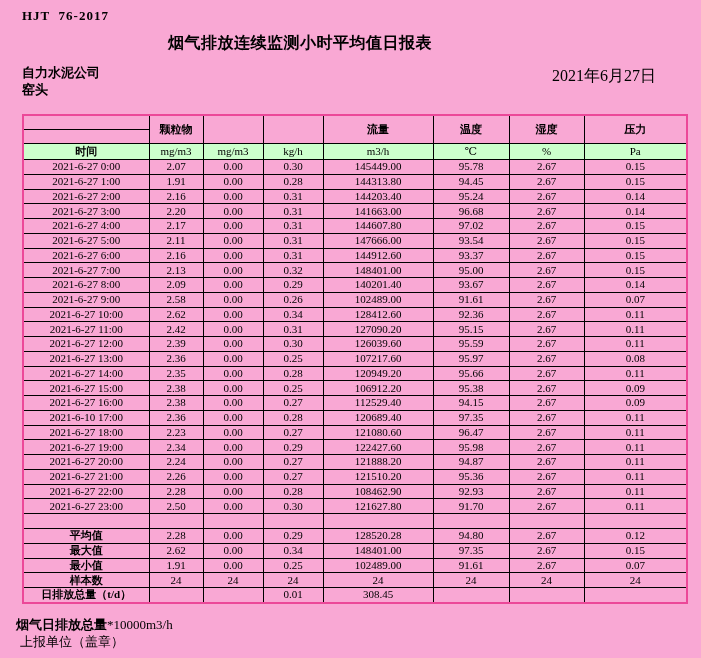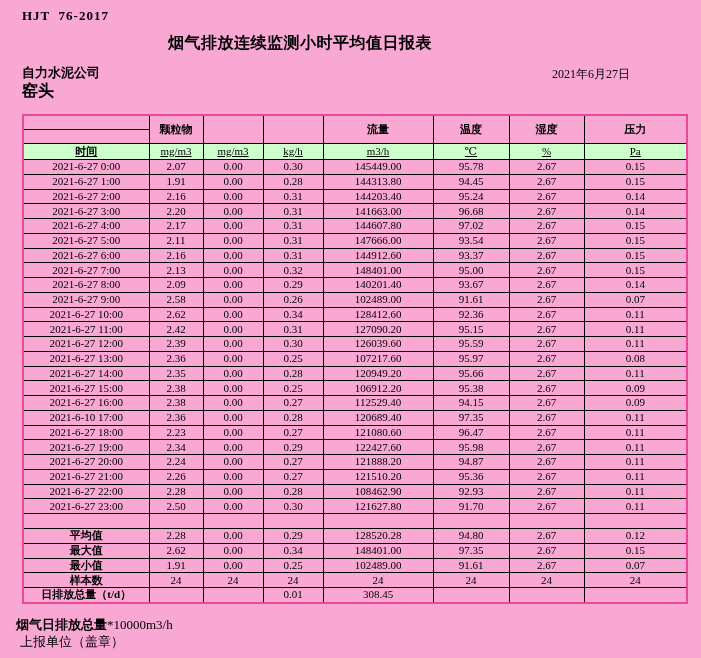--- a/index.html
+++ b/index.html
@@ -4,36 +4,36 @@
 <style>
   html,body{margin:0;padding:0;background:#fff;}
   #page{
     position:relative;width:701px;height:658px;background:#f9a8d4;
     font-family:"Liberation Serif","DejaVu Serif",serif;color:#000;overflow:hidden;
   }
   .abs{position:absolute;}
   #standard-code{left:22px;top:8px;font-size:13px;font-weight:bold;white-space:pre;letter-spacing:1px;}
   #report-title{left:136px;top:33px;font-size:16px;font-weight:bold;letter-spacing:0.5px;margin-left:32px;}
   #company-name{left:22px;top:64px;font-size:13px;font-weight:bold;text-align:center;}
-  #monitor-point{left:22px;top:81px;font-size:16px;font-weight:bold;}
-  #report-date{left:552px;top:66px;font-size:12px;}
+  #monitor-point{left:22px;top:81px;font-size:13px;font-weight:bold;}
+  #report-date{left:552px;top:66px;font-size:16px;}
 
   #report-table{
     position:absolute;left:22px;top:114px;
     border-collapse:collapse;table-layout:fixed;
     border:2px solid #ec4899;
   }
   #report-table td{
     border:1px solid #000;
     text-align:center;vertical-align:middle;
     font-size:11px;line-height:1;
     padding:0;overflow:hidden;white-space:nowrap;
   }
   tr.group-row td{height:13px;font-size:13px;font-weight:bold;}
-  tr.unit-row td{height:15px;background:#ccffcc;font-size:11px;text-decoration:underline;}
+  tr.unit-row td{height:15px;background:#ccffcc;font-size:11px;}
   tr.unit-row td.time-head{font-size:13px;font-weight:bold;}
   tr.hour-row td{height:13.75px;}
   tr.spacer-row td{height:14px;}
   tr.summary-row td{height:13.75px;}
   tr.summary-row td.row-label{font-size:12px;font-weight:bold;}
   td.left-label{text-align:left;padding-left:2px;}
 
   #footer-note{left:16px;top:616px;font-size:13px;}
   #footer-note .cn{font-weight:bold;}
   #footer-line2{left:20px;top:633px;font-size:13px;font-weight:normal;}

